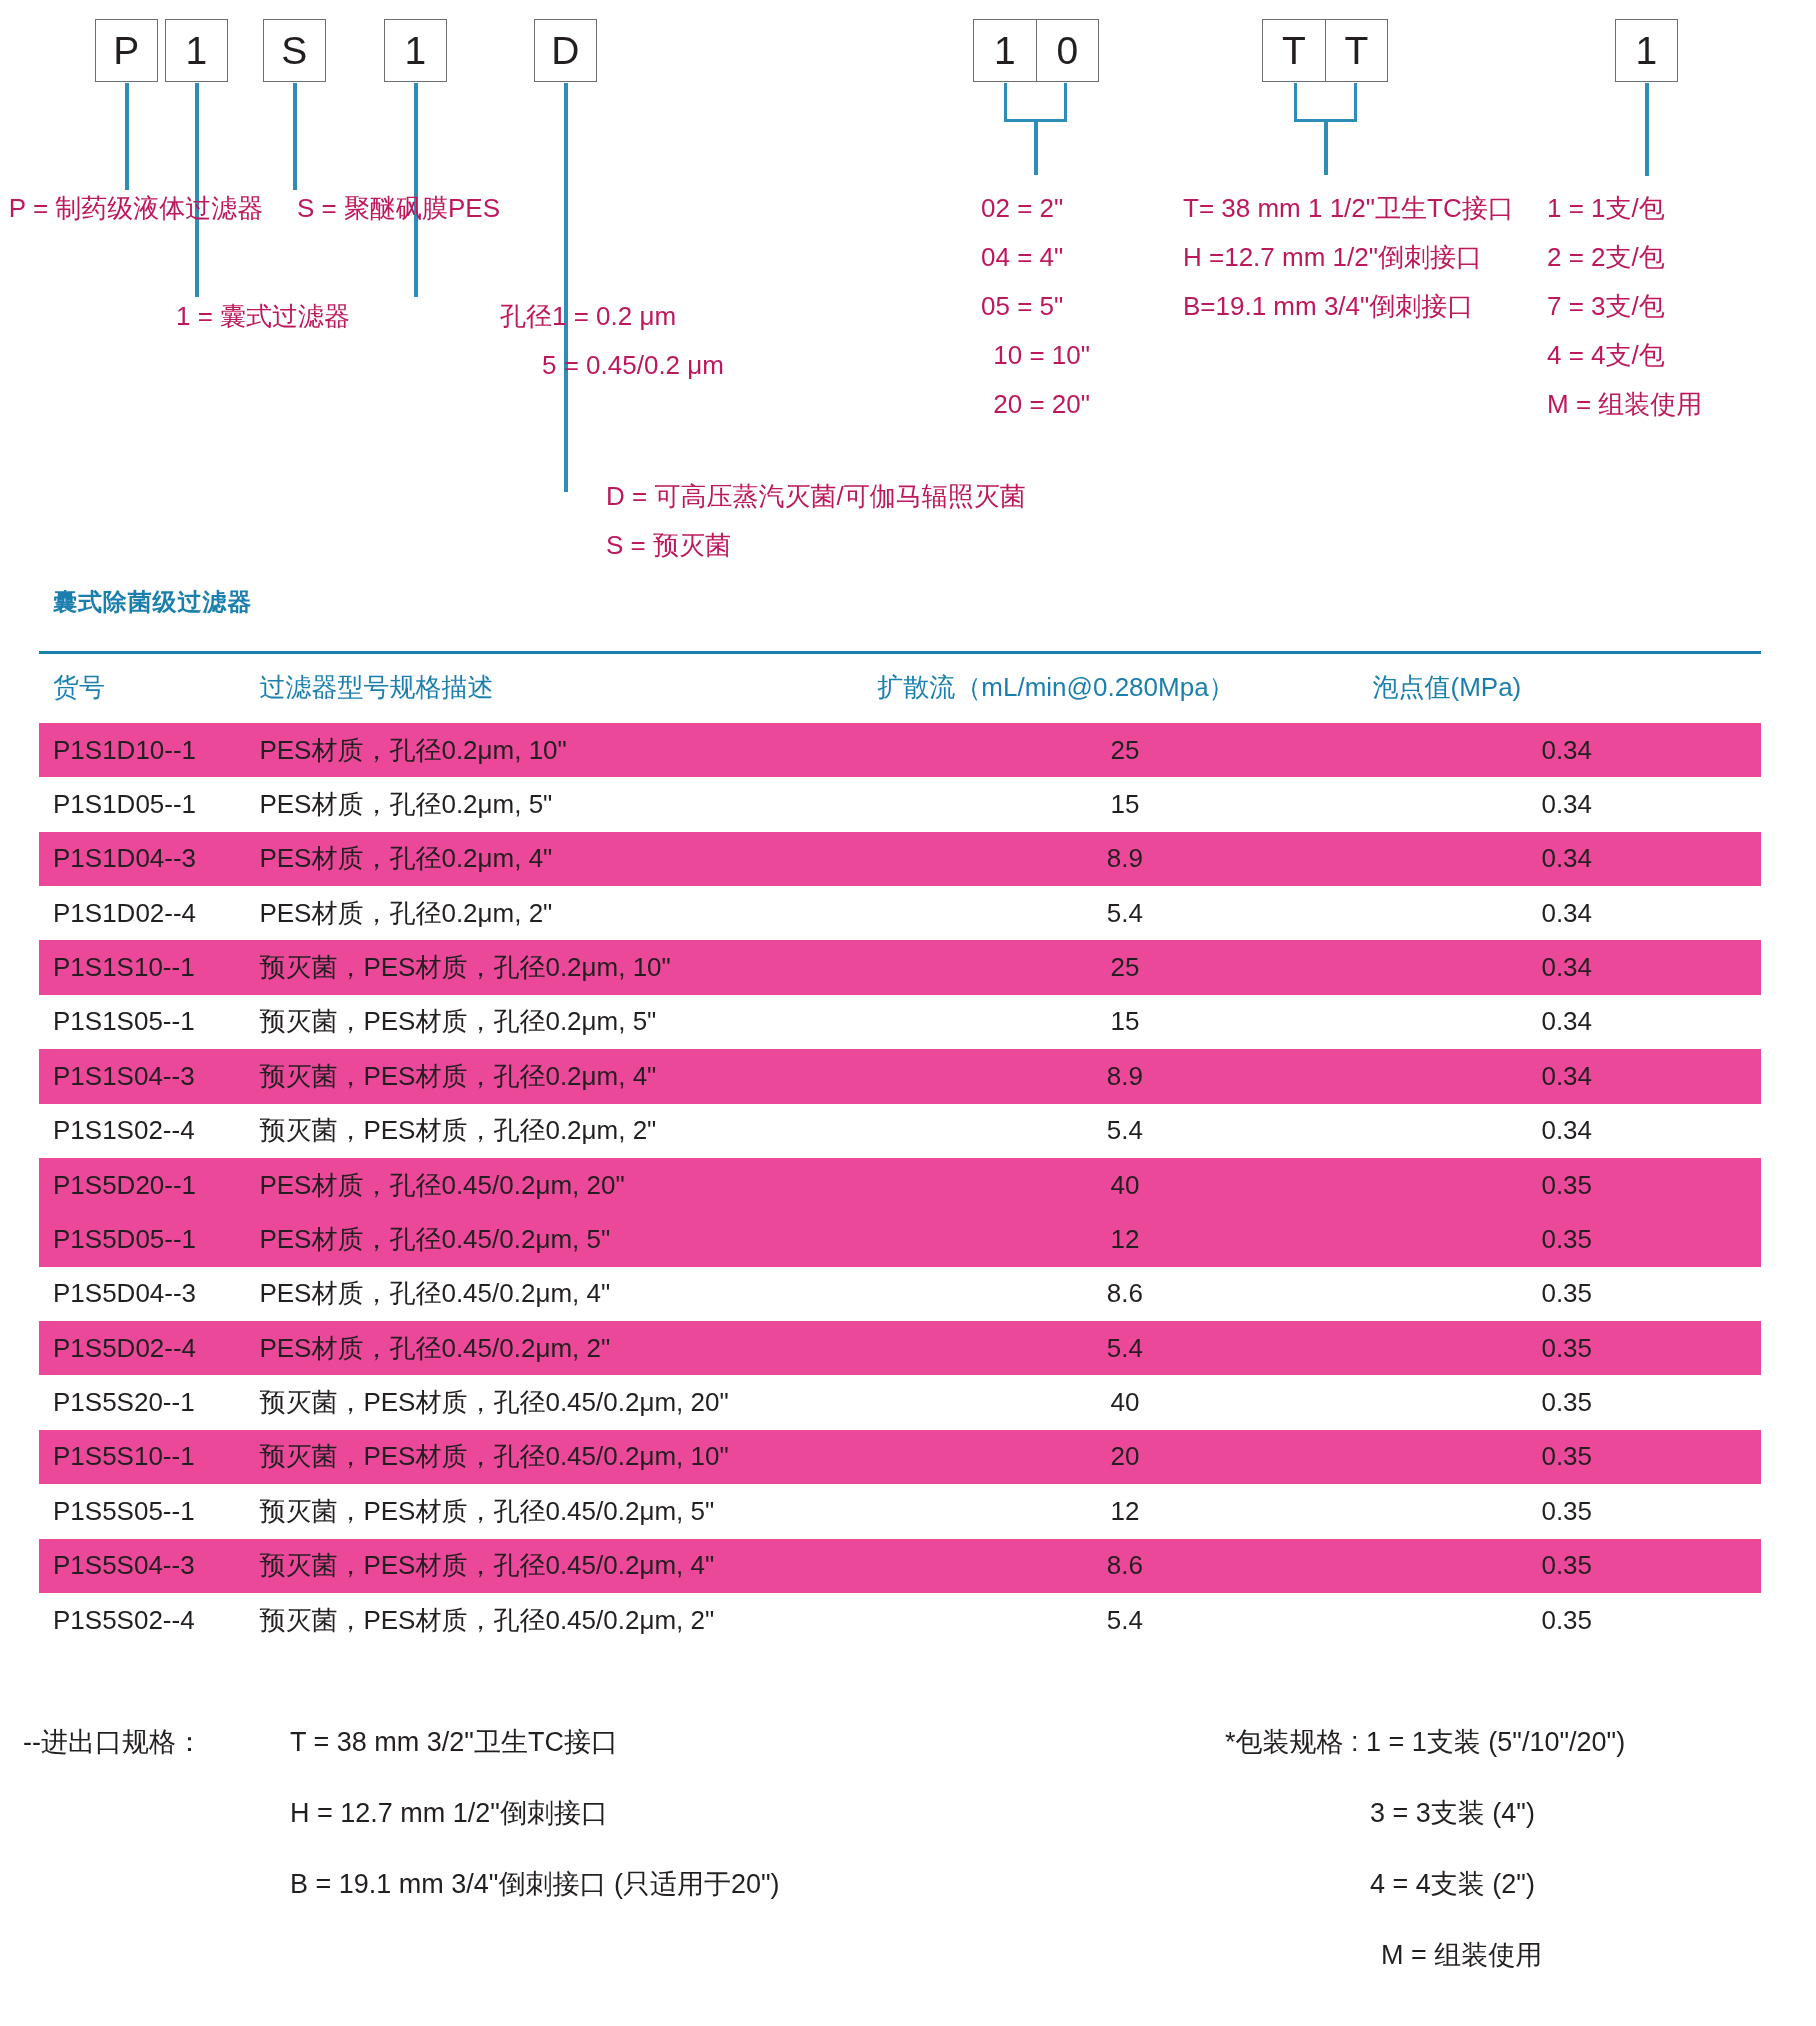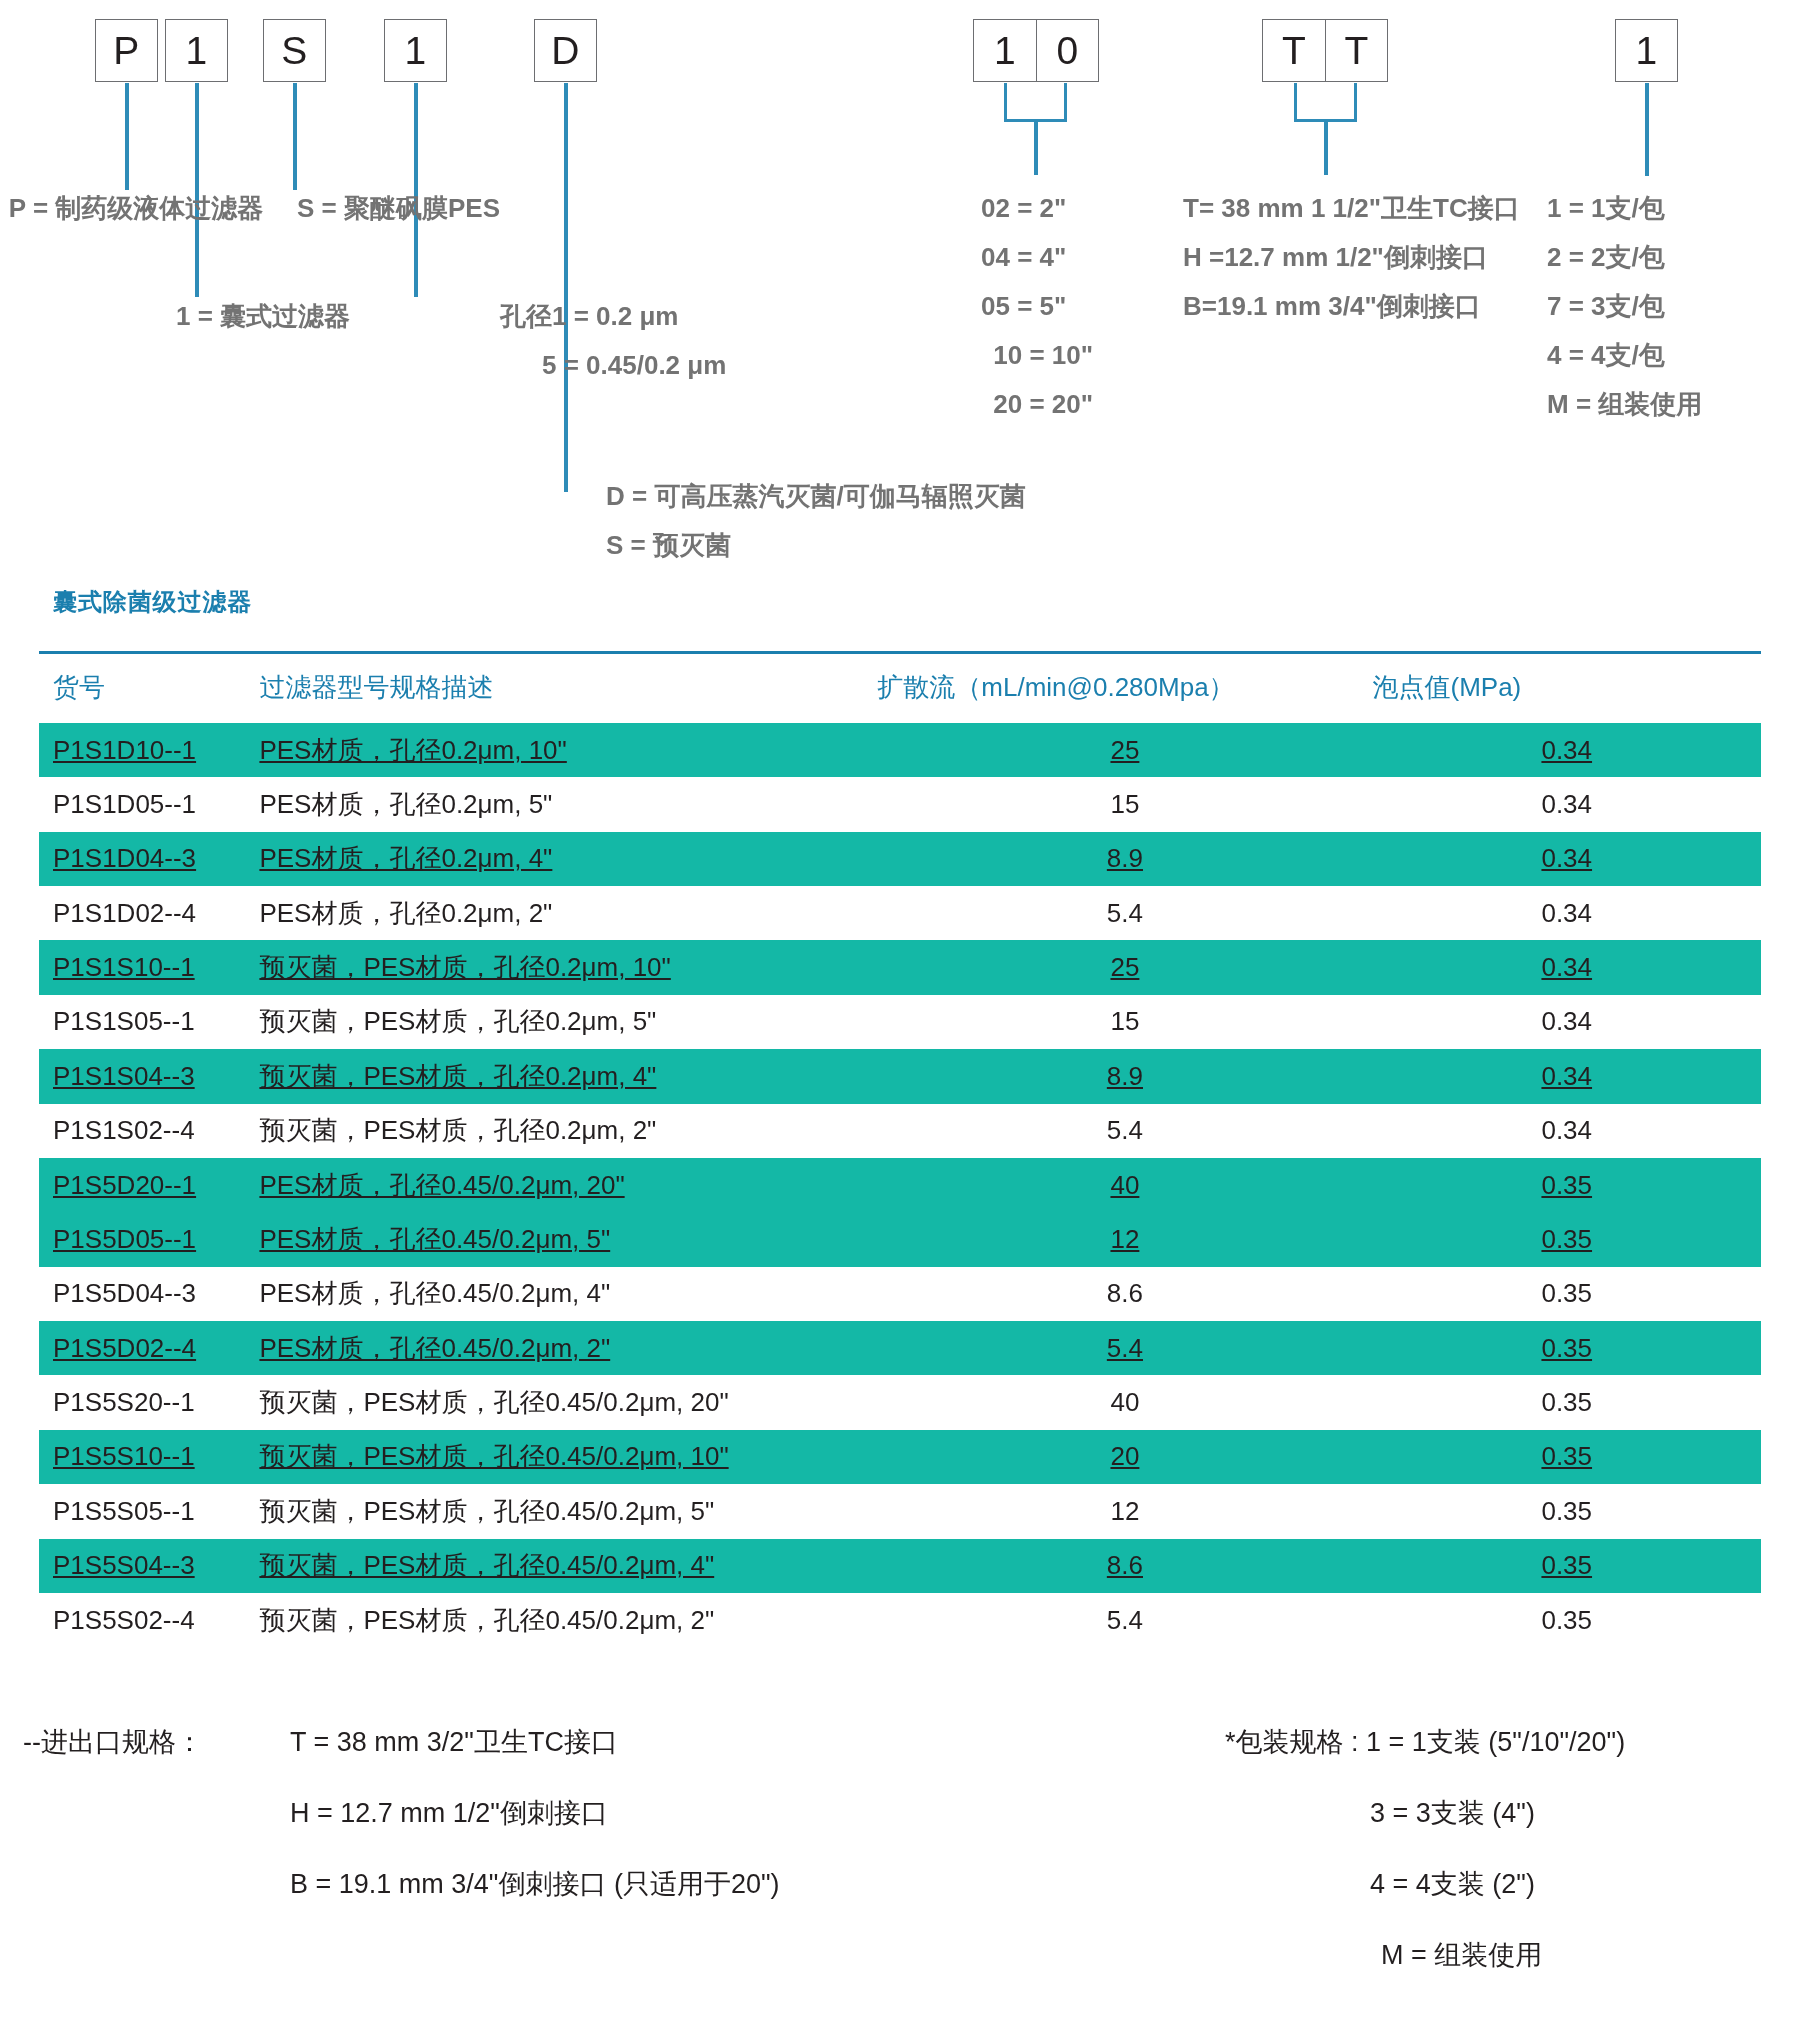--- a/index.html
+++ b/index.html
@@ -37,22 +37,21 @@
   .code-box.pair .half + .half { border-left: 1.4px solid #6d6e71; }
 
   .vline { position:absolute; width:3.5px; background:#2e8cb8; }
   .bracket { position:absolute; border:3.5px solid #2e8cb8; border-top:none; background:transparent; }
 
   .legend {
     position: absolute;
     font-size: 26px;
     line-height: 1.0;
     white-space: nowrap;
-    color: #737373;
-    font-weight: bold;
+    color: #be185d;
   }
   .legend .row { margin-bottom: 23px; }
 
   
   #section-title {
     position:absolute; left:53px; top:586px;
     font-size: 24px; font-weight: 700; color:#1b7fae;
     letter-spacing:0.9px;
   }
 
@@ -64,21 +63,21 @@
     padding: 19.3px 0 17.6px 0; white-space:nowrap;margin-top:16px;
   }
   #spec-table td {
     font-size: 26px; color:#231f20; padding: 9.7px 0; white-space:nowrap;
   }
   .c-sku   { width: 219px; padding-left:14px !important; }
   .c-desc  { width: 614px; }
   .c-flow  { width: 492px; text-align:center; }
   .c-bp    { width: 386px; text-align:center; }
   th.c-flow, th.c-bp { text-align:center; }
-  tbody tr.alt { background: #14b8a6; text-decoration: underline; }
+  tbody tr.alt { background: #ec4899; }
 
   
   #footnotes { position:absolute; left:0; top:1708px; width:1480px; height:284px; }
   .fn-label { position:absolute; left:23px; top:16px; font-size:27px; white-space:nowrap; }
   .fn-left  { position:absolute; left:290px; top:16px; font-size:27px; }
   .fn-left div { margin-bottom: 35px; white-space:nowrap; }
   .fn-right { position:absolute; left:1225px; top:16px; font-size:27px; }
   .fn-right div { margin-bottom: 35px; white-space:nowrap; }
   .fn-right .i1 { padding-left: 0; }
   .fn-right .i2 { padding-left: 145px; }

